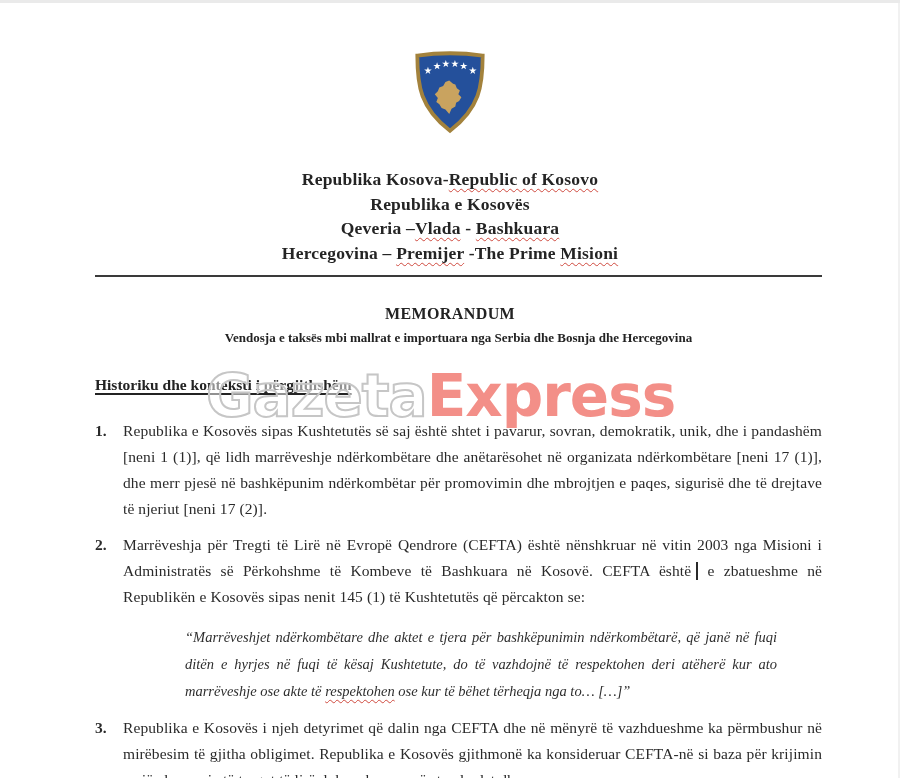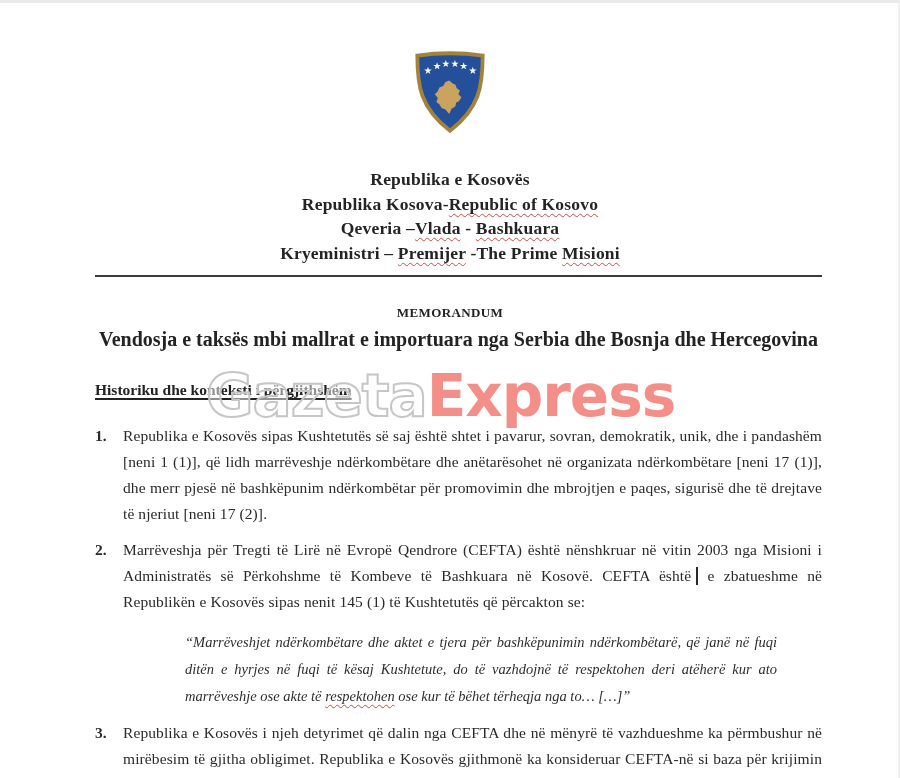--- a/index.html
+++ b/index.html
@@ -20,23 +20,23 @@
   
   .gov-header{margin-top:28px;text-align:center;font-weight:bold;
     font-size:17.5px;line-height:24.5px;color:#242424;letter-spacing:.2px;}
   .squiggle{
     text-decoration:underline wavy #cf4a3f;
     text-decoration-thickness:1px;text-underline-offset:3px;
     text-decoration-skip-ink:none;
   }
   .rule{border:none;border-top:2px solid #3a3a3a;margin:10px 78px 0 95px;}
   .memo-title{margin-top:28px;text-align:center;font-weight:bold;
-    font-size:13px;letter-spacing:.4px;color:#232323;}
+    font-size:16px;letter-spacing:.4px;color:#232323;}
   .memo-subtitle{margin-top:7px;text-align:center;font-weight:bold;
-    font-size:20px;color:#232323;}
+    font-size:13px;color:#232323;}
   .section-heading{margin-top:30px;font-weight:bold;font-size:15.5px;color:#232323;
     text-decoration:underline;text-decoration-thickness:1.5px;
     text-underline-offset:3px;display:inline-block;}
   .para{position:relative;padding-left:28px;text-align:justify;
     font-size:15.5px;line-height:26px;color:#2a2a2a;letter-spacing:.1px;}
   .para .num{position:absolute;left:0;top:0;font-weight:bold;}
   .p1{margin-top:24px;}
   .p2{margin-top:10px;}
   .p3{margin-top:10px;}
   .cursor-bar{display:inline-block;width:2px;height:18px;background:#2a2a2a;
@@ -77,30 +77,30 @@
         <use href="#star" transform="translate(56.5,19)"></use>
         <use href="#star" transform="translate(68,22)"></use>
         <use href="#star" transform="translate(80,28)"></use>
       </g>
       <path d="M49,41 L54,45 57,46 59,51 63,54 61,59 65,63 62,68 58,70 57,75 52,78 49,85 44,79 39,77 36,72 32,69 34,64 30,59 34,55 36,50 41,48 44,43 Z" fill="#c9a35f"></path>
     </svg>
   </div>
 
   <div class="gov-header">
     <div>
-      <span>Republika e Kosovës</span>
+      <span>Republika Kosova-</span><span class="squiggle">Republic of Kosovo</span>
     </div>
     <div>
-      <span>Republika Kosova-</span><span class="squiggle">Republic of Kosovo</span>
+      <span>Republika e Kosovës</span>
     </div>
     <div>
       <span>Qeveria –</span><span class="squiggle">Vlada</span><span> - </span><span class="squiggle">Bashkuara</span>
     </div>
     <div>
-      <span>Kryeministri – </span><span class="squiggle">Premijer</span><span> -The Prime </span><span class="squiggle">Misioni</span>
+      <span>Hercegovina – </span><span class="squiggle">Premijer</span><span> -The Prime </span><span class="squiggle">Misioni</span>
     </div>
   </div>
 
   <hr class="rule">
 
   <div class="memo-title">MEMORANDUM</div>
   <div class="memo-subtitle content">Vendosja e taksës mbi mallrat e importuara nga Serbia dhe Bosnja dhe Hercegovina</div>
 
   <div class="content">
     <span class="section-heading">Historiku dhe konteksti i përgjithshëm</span>

